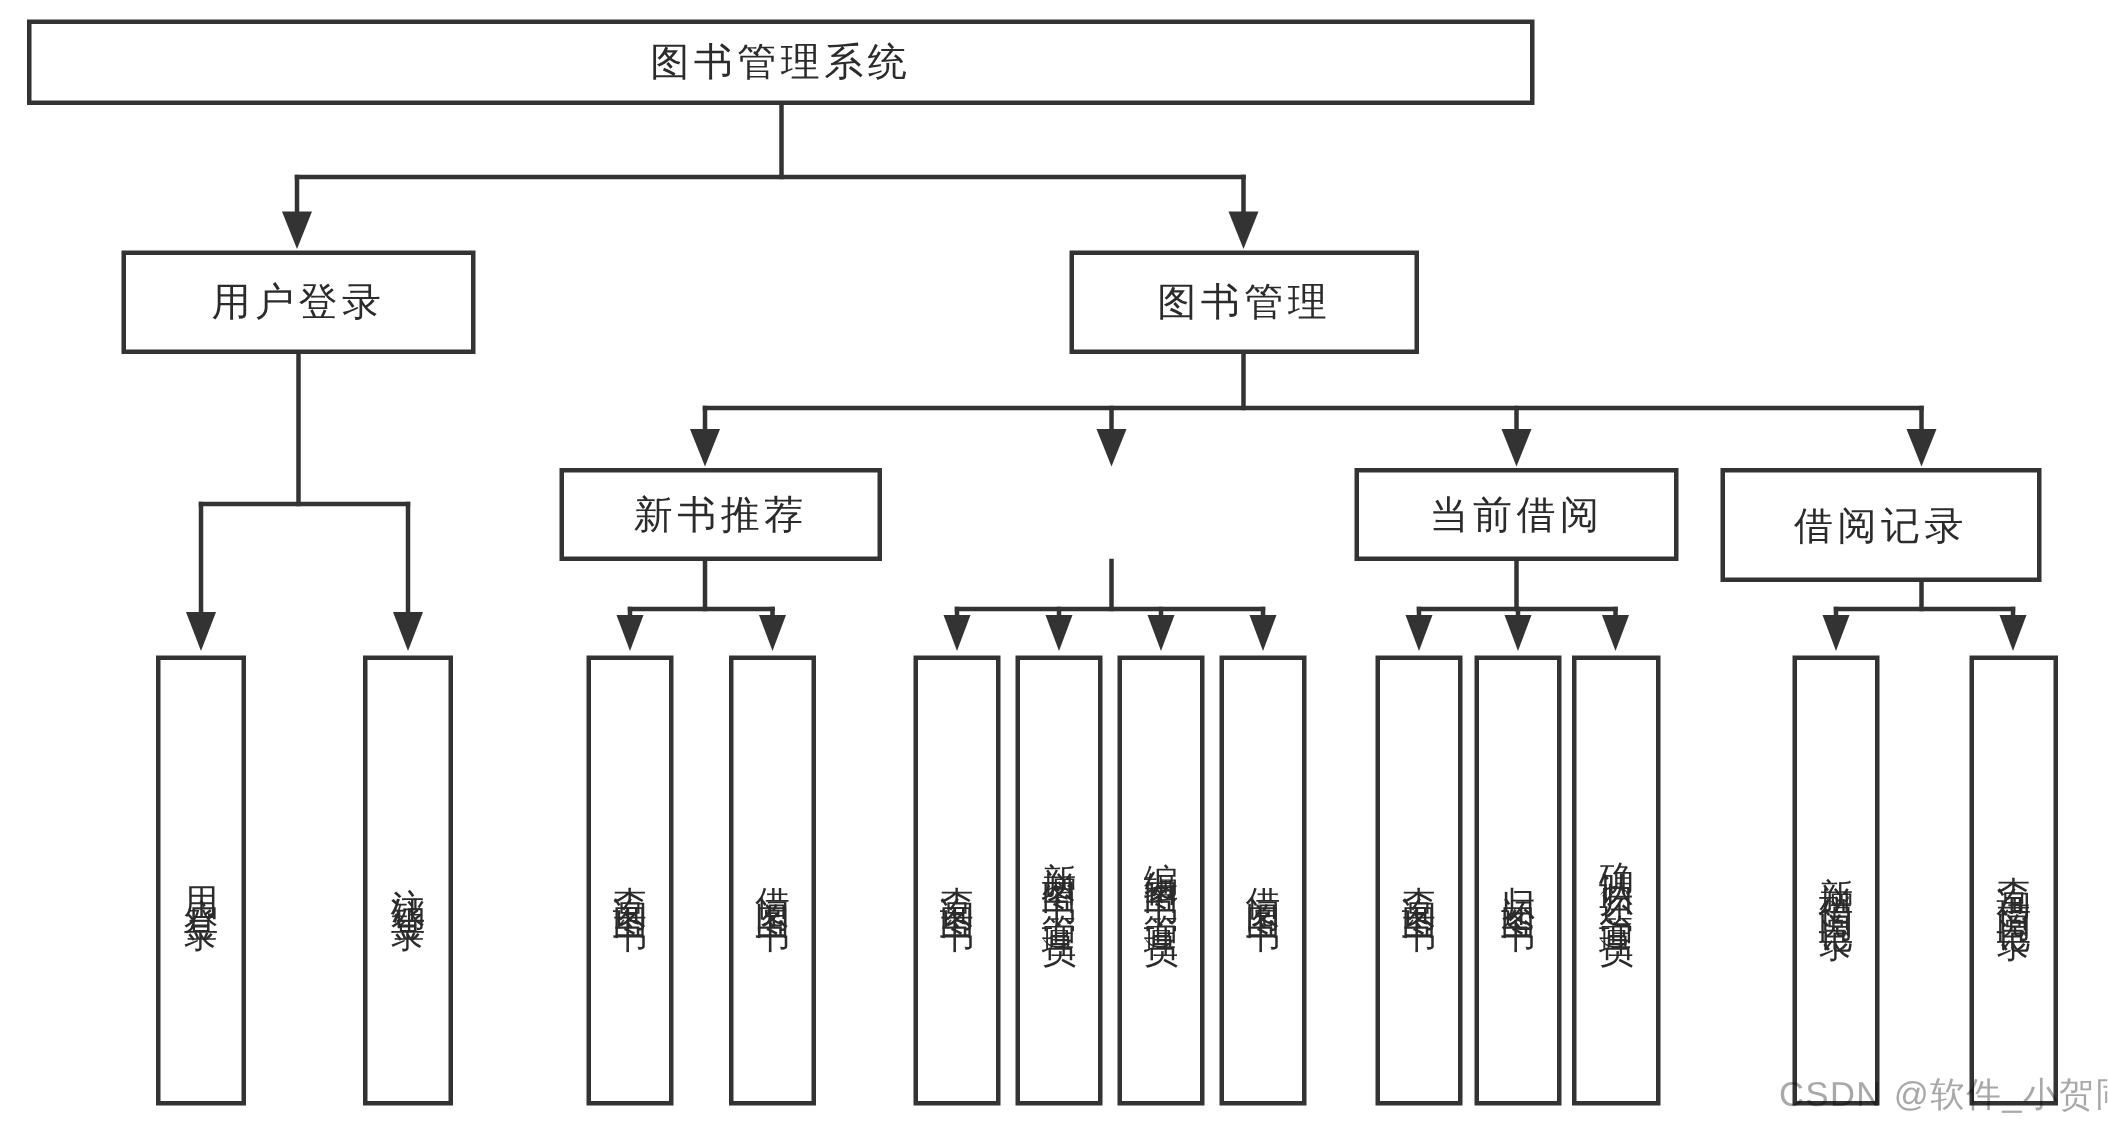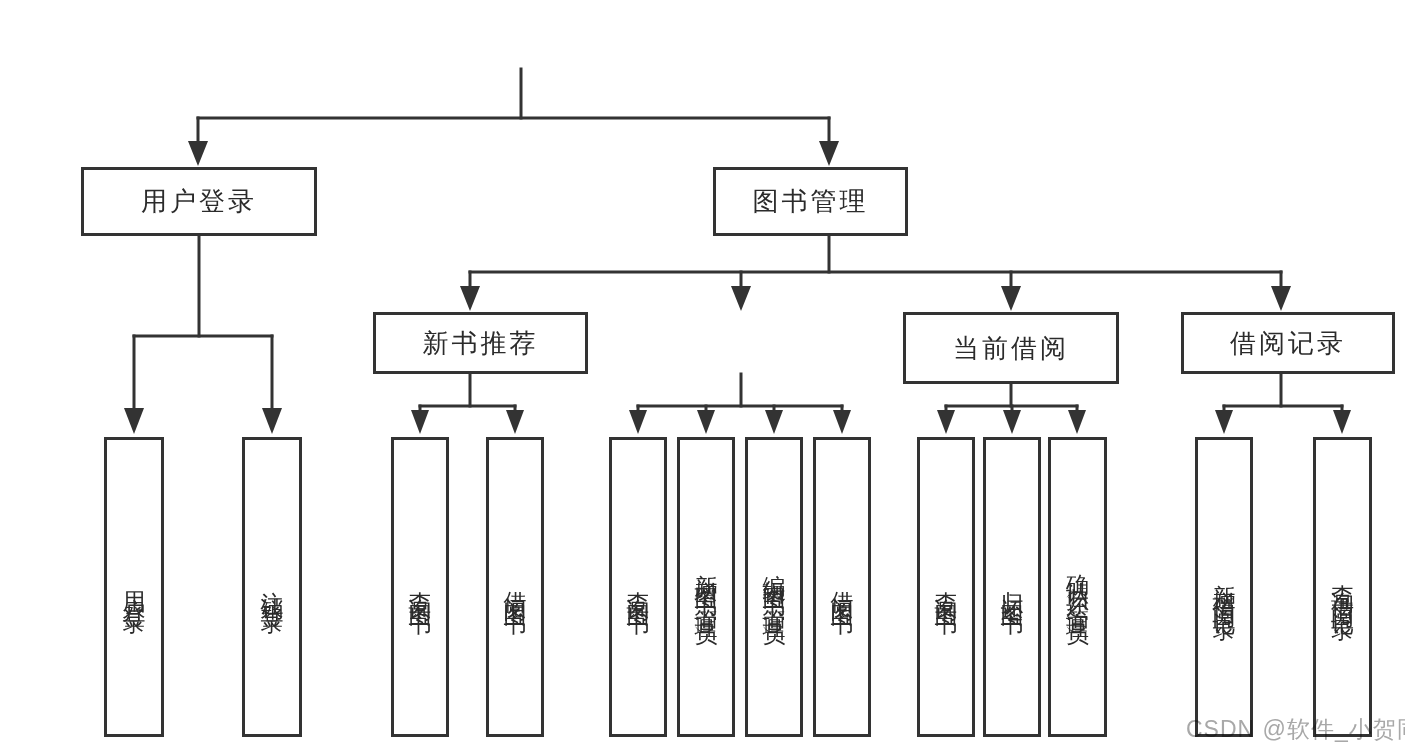--- a/index.html
+++ b/index.html
@@ -135,27 +135,28 @@
       <path d="M765 410 H783 L774 434 Z"></path>
       <path d="M833 410 H851 L842 434 Z"></path>
       <path d="M937 410 H955 L946 434 Z"></path>
       <path d="M1003 410 H1021 L1012 434 Z"></path>
       <path d="M1068 410 H1086 L1077 434 Z"></path>
       <path d="M1215 410 H1233 L1224 434 Z"></path>
       <path d="M1333 410 H1351 L1342 434 Z"></path>
     </g>
   </svg>
 
+  <div class="node h-node" style="left:18px; top:13px; width:1005px; height:57px;">图书管理系统</div>
 
   <div class="node h-node" style="left:81px; top:167px; width:236px; height:69px;">用户登录</div>
-  <div class="node h-node" style="left:713px; top:167px; width:195px; height:69px;">图书管理</div>
+  <div class="node h-node" style="left:713px; top:167px; width:233px; height:69px;">图书管理</div>
 
   <div class="node h-node" style="left:373px; top:312px; width:215px; height:62px;">新书推荐</div>
-  <div class="node h-node" style="left:903px; top:312px; width:216px; height:72px;font-family:Liberation Serif, serif;">当前借阅</div>
-  <div class="node h-node" style="left:1181px; top:312px; width:214px; height:62px;">借阅记录</div>
+  <div class="node h-node" style="left:903px; top:312px; width:216px; height:62px;font-family:Liberation Serif, serif;">当前借阅</div>
+  <div class="node h-node" style="left:1147px; top:312px; width:214px; height:76px;">借阅记录</div>
 
   <div class="node v-node" style="left:104px; top:437px; width:60px; height:300px;">用户登录</div>
   <div class="node v-node" style="left:242px; top:437px; width:60px; height:300px;">注销登录</div>
 
   <div class="node v-node" style="left:391px; top:437px; width:58px; height:300px;">查询图书</div>
   <div class="node v-node" style="left:486px; top:437px; width:58px; height:300px;">借阅图书</div>
 
   <div class="node v-node" style="left:609px; top:437px; width:58px; height:300px;">查询图书</div>
   <div class="node v-node" style="left:677px; top:437px; width:58px; height:300px;">新增图书（管理员）</div>
   <div class="node v-node" style="left:745px; top:437px; width:58px; height:300px;">编辑图书（管理员）</div>

